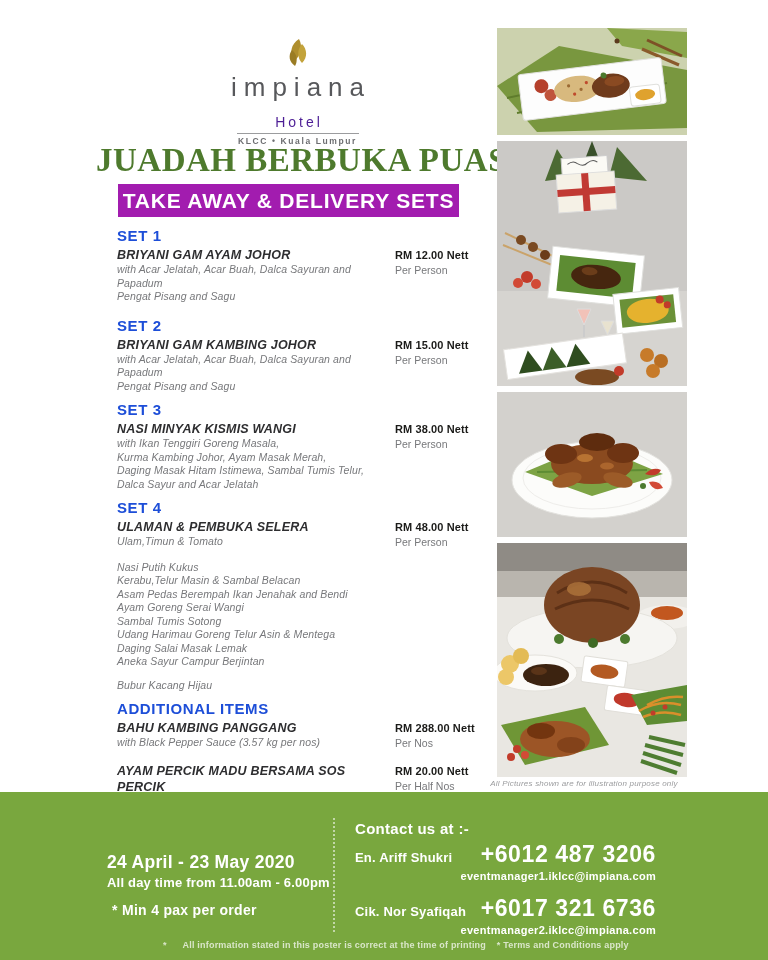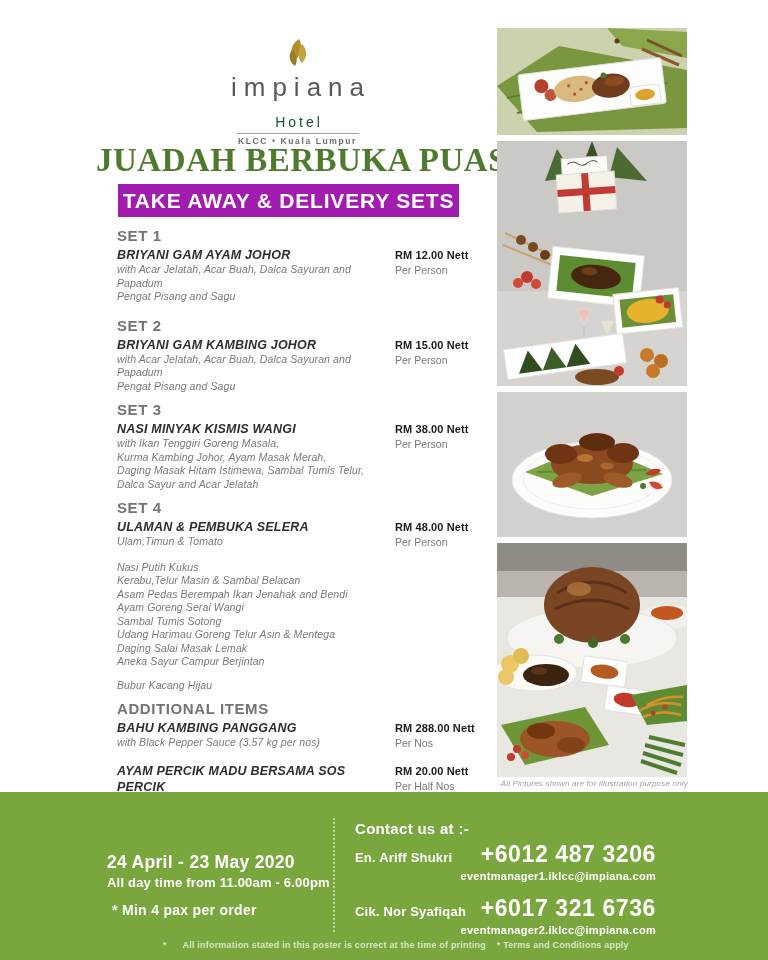--- a/index.html
+++ b/index.html
@@ -5,58 +5,58 @@
   html,body { margin:0; padding:0; background:#ffffff; }
   .poster {
     position:relative; width:768px; height:960px; background:#ffffff;
     font-family:"Liberation Sans", sans-serif; overflow:hidden;
   }
 
   
   .brand { position:absolute; left:175px; top:38px; width:245px; text-align:center; }
   .brand .leaf { display:block; margin:0 auto 2px auto; }
   .logo-word { font-size:26px; letter-spacing:7px; padding-left:7px; color:#57585b; font-weight:400; }
-  .hotel-label { margin-top:11px; font-size:14px; letter-spacing:3px; color:#14532d; padding-left:3px; }
+  .hotel-label { margin-top:11px; font-size:14px; letter-spacing:3px; color:#4c1d95; padding-left:3px; }
   .brand-rule { width:122px; height:0; border-top:1px solid #9b9c9e; margin:3px auto 2px auto; }
   .location-label { font-size:8.5px; letter-spacing:1.6px; color:#6d6e71; font-weight:bold; }
 
   
   .poster-title {
     position:absolute; left:96px; top:142px; width:402px; margin:0; text-align:center;
     font-family:"Liberation Serif", serif; font-weight:600; font-size:33px;
     color:#4e7a2d; letter-spacing:0.5px; white-space:nowrap;
   }
   .banner {
     position:absolute; left:118px; top:184px; width:341px; height:33px;
     background:#a21caf; color:#ffffff; display:flex; align-items:center; justify-content:center;
     font-size:21px; font-weight:bold; letter-spacing:0.8px; white-space:nowrap;
   }
 
   
   .menu { position:absolute; left:117px; top:227px; width:380px; }
-  .set-heading { margin:0 0 3px 0; color:#737373; font-size:15px; font-weight:bold; letter-spacing:0.6px; }
+  .set-heading { margin:0 0 3px 0; color:#1d4ed8; font-size:15px; font-weight:bold; letter-spacing:0.6px; }
   .set { margin-bottom:13px; }
   .set.tight { margin-bottom:8px; }
   .row { display:flex; align-items:flex-start; }
   .left { width:278px; }
   .right { width:102px; }
   .item-name { font-size:12.5px; font-weight:bold; font-style:italic; color:#2e2e30; letter-spacing:0.2px; line-height:16px; }
   .desc { font-size:10.5px; color:#77787b; font-style:italic; line-height:13.5px; letter-spacing:0.1px; }
   .price { font-size:11px; font-weight:bold; color:#1b1b19; line-height:16px; letter-spacing:0.1px; }
   .unit { font-size:10.5px; color:#77787b; line-height:14px; }
   .gap-top { margin-top:12px; }
   .gap-top-sm { margin-top:10px; }
   .pair2 { margin-top:13px; }
   .add-item { margin-bottom:13px; }
 
   
   .photos { position:absolute; left:497px; top:28px; width:190px; }
   .photo { display:block; margin:0 0 6px 0; line-height:0; }
   .photo-caption {
-    position:absolute; left:480px; top:779px; width:208px; text-align:right;
+    position:absolute; left:480px; top:779px; width:208px; text-align:center;
     font-size:8px; font-style:italic; color:#9b9c9e; letter-spacing:0.2px;
   }
 
   
   .footer-band { position:absolute; left:0; top:792px; width:768px; height:168px; background:#79a73e; color:#ffffff; }
   .date-range { position:absolute; left:107px; top:60px; font-size:17.5px; font-weight:bold; letter-spacing:0.3px; }
   .time-info  { position:absolute; left:107px; top:83px; font-size:13px; font-weight:bold; letter-spacing:0.2px; }
   .min-order  { position:absolute; left:112px; top:110px; font-size:14px; font-weight:bold; letter-spacing:0.3px; }
   .footer-divider { position:absolute; left:333px; top:26px; height:114px; width:0; border-left:2px dotted rgba(255,255,255,0.55); }
   .contact-heading { position:absolute; left:355px; top:28px; font-size:15px; font-weight:bold; letter-spacing:0.3px; }

